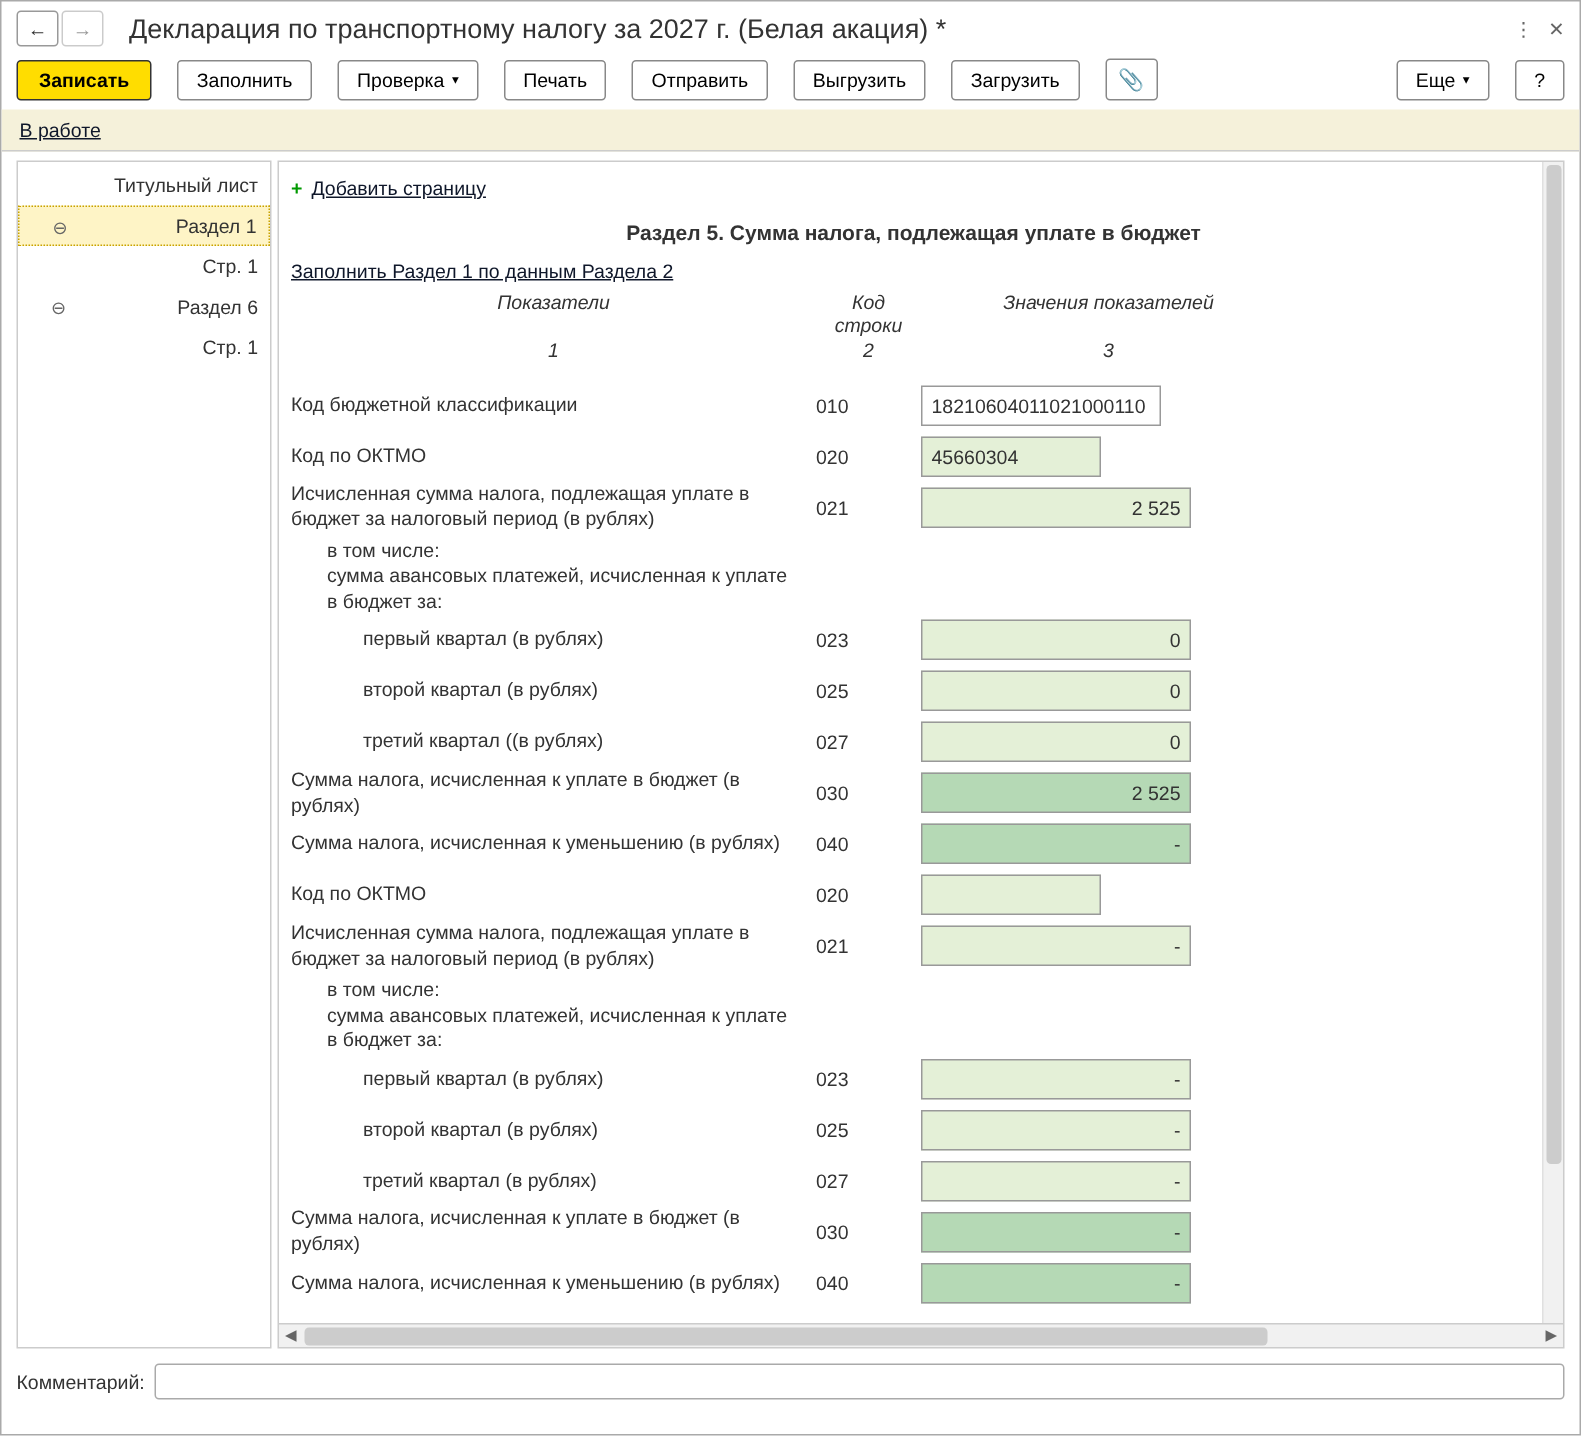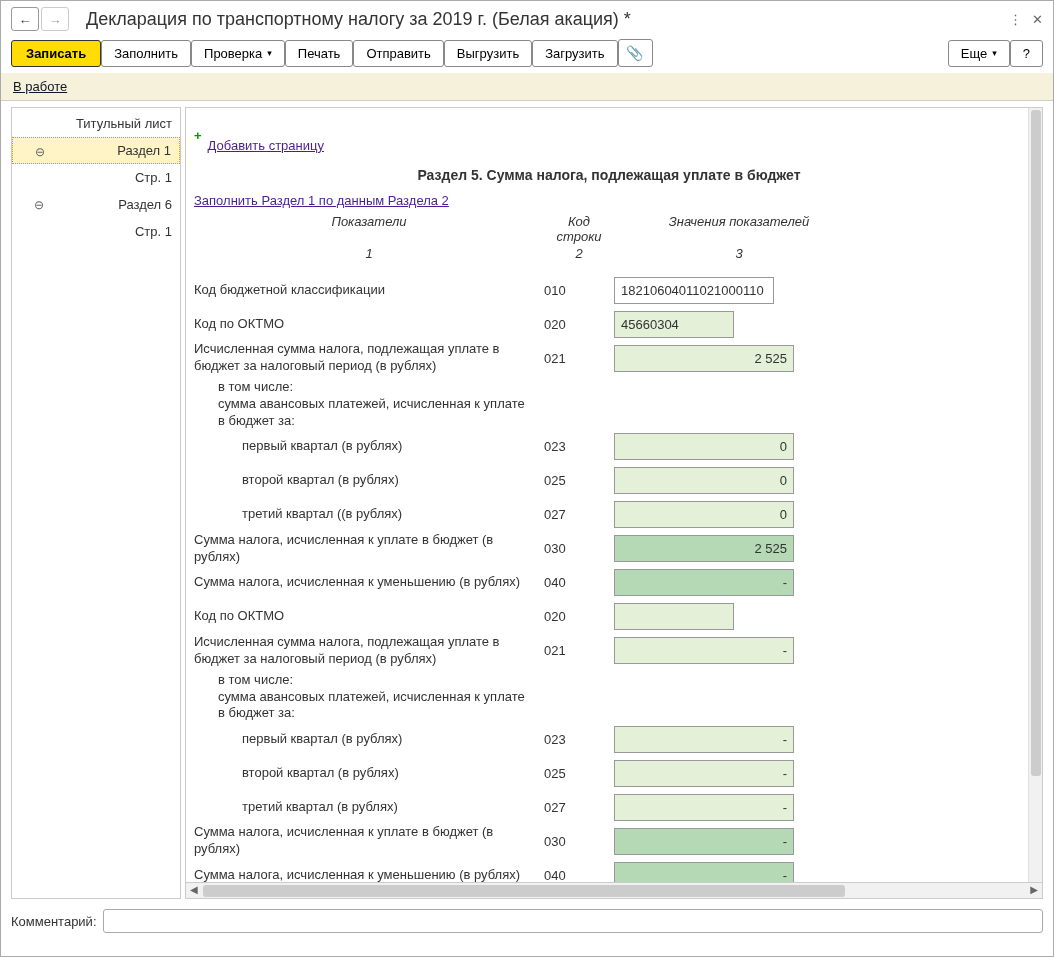--- a/index.html
+++ b/index.html
@@ -40,21 +40,21 @@
   .top-header .actions {
     display: flex;
     gap: 10px;
     align-items: center;
   }
   .icon-dots, .icon-close { cursor: pointer; color: #666; }
   .toolbar {
     display: flex;
     align-items: center;
     padding: 6px 10px;
-    gap: 0;
+    gap: 17px;
   }
   .btn {
     border: 1px solid #888;
     background: #fff;
     border-radius: 3px;
     padding: 5px 12px;
     cursor: pointer;
     font-size: 13px;
     display: inline-flex;
     align-items: center;
@@ -132,21 +132,21 @@
     overflow: auto;
     padding: 8px 18px 8px 8px;
   }
   .add-page-row {
     display: flex;
     align-items: center;
     gap: 6px;
     padding: 2px 0 4px 0;
   }
   .plus-icon { color: #090; font-weight: bold; }
-  .link { color: #4c1d95; text-decoration: underline; cursor: pointer; margin-top: 20px; }
+  .link { color: #0f172a; text-decoration: underline; cursor: pointer; }
   .section-title {
     font-weight: bold;
     text-align: center;
     font-size: 14px;
     padding: 10px 0;
   }
   .cols-header {
     display: flex;
     font-style: italic;
     text-align: center;
@@ -242,21 +242,21 @@
 </head>
 <body>
 
 <div class="top-header">
   <div class="nav-btn">
     <span>←</span>
   </div>
   <div class="nav-btn disabled">
     <span>→</span>
   </div>
-  <div class="page-title">Декларация по транспортному налогу за 2019 г. (Белая акация) *</div>
+  <div class="page-title">Декларация по транспортному налогу за 2027 г. (Белая акация) *</div>
   <div class="actions">
     <span class="icon-dots">⋮</span>
     <span class="icon-close">✕</span>
   </div>
 </div>
 
 <div class="toolbar">
   <button class="btn btn-primary">Записать</button>
   <button class="btn">Заполнить</button>
   <button class="btn">

